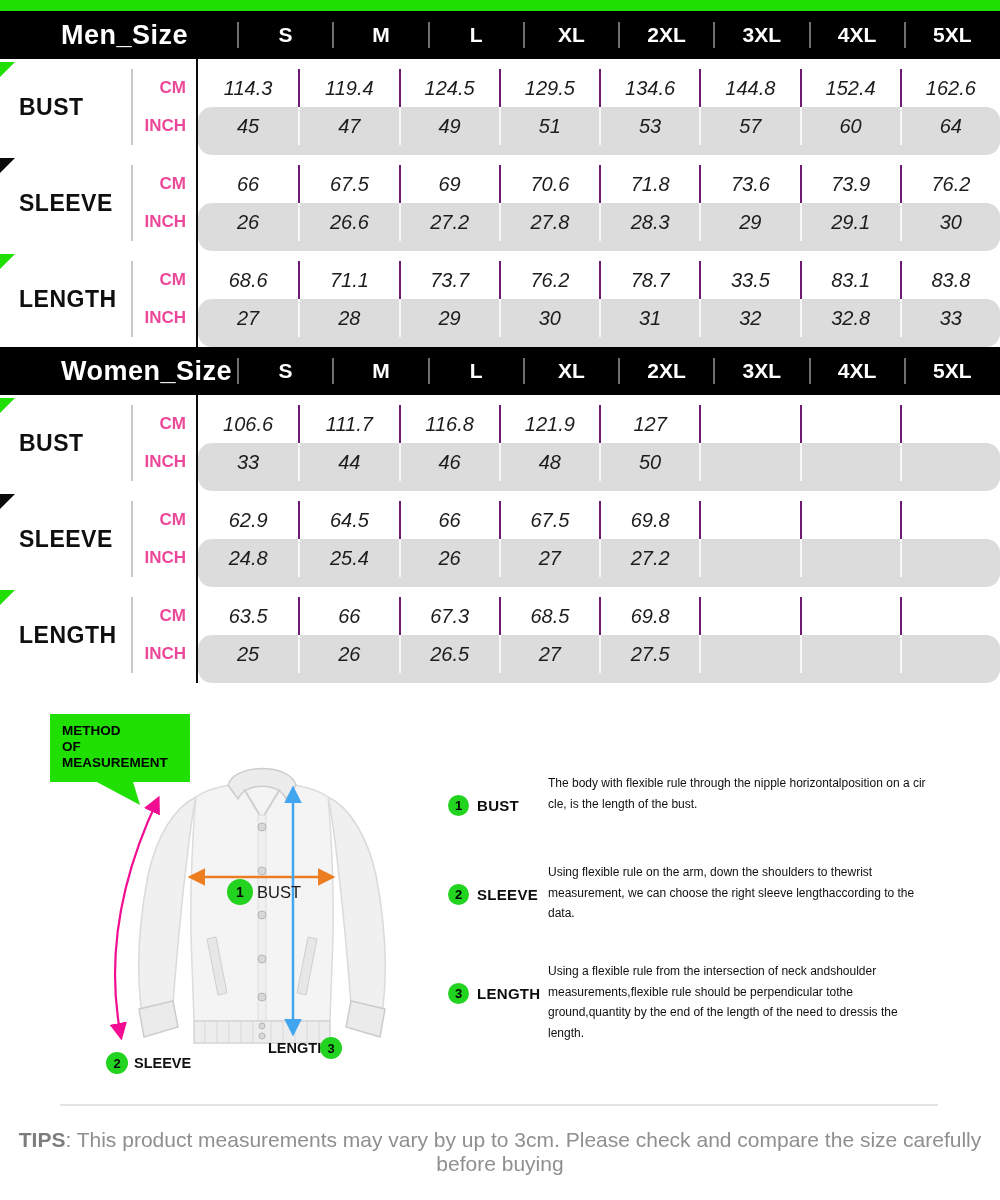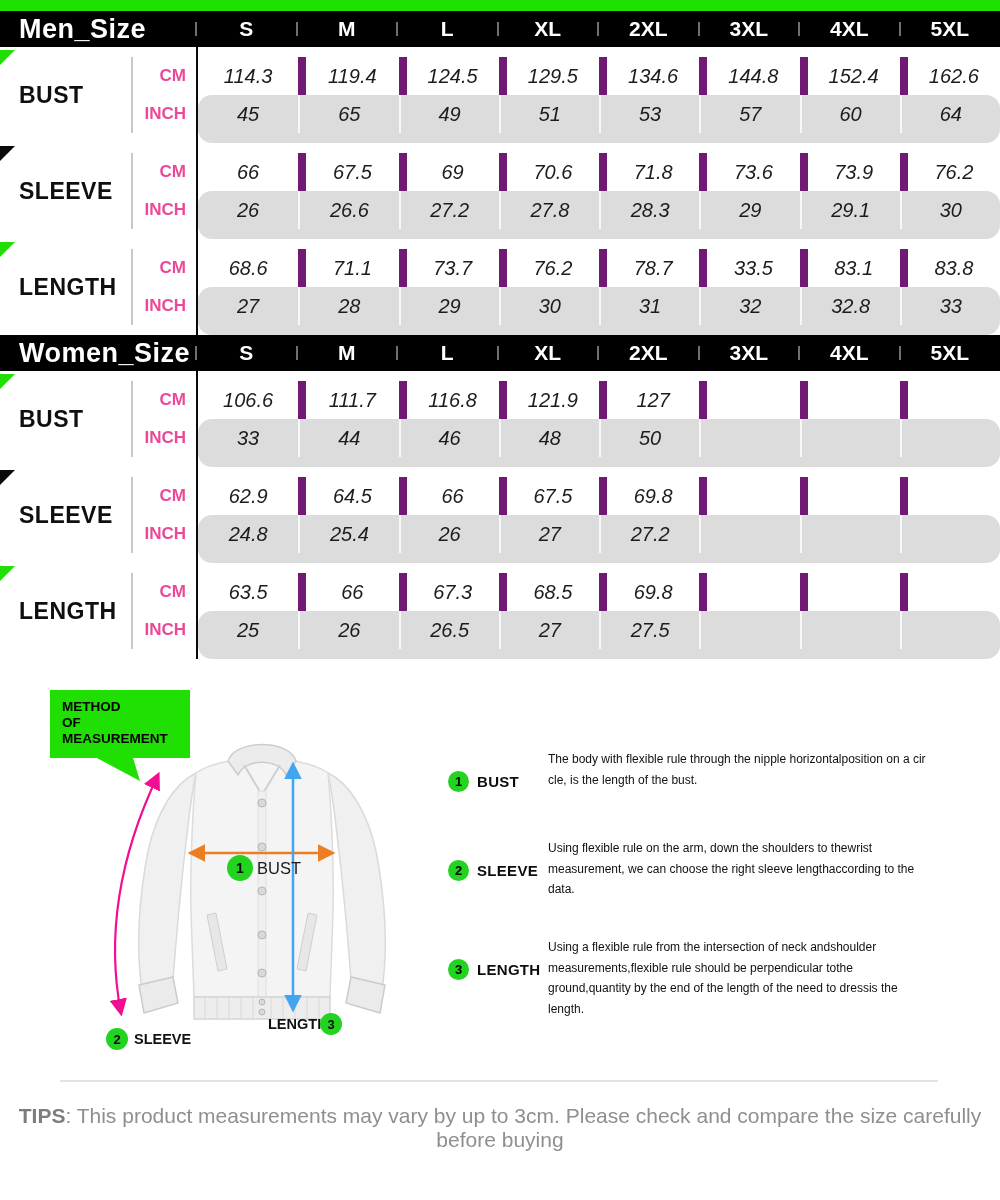--- a/index.html
+++ b/index.html
@@ -1,41 +1,41 @@
 <!DOCTYPE html>
 <html><head>
 <meta charset="utf-8">
 <style>
   html,body{margin:0;padding:0;}
   body{width:1000px;height:1200px;background:#ffffff;font-family:"Liberation Sans",sans-serif;position:relative;overflow:hidden;}
 
   .top-bar{height:11px;background:#1fe002;}
 
   
-  .tbl-header{display:grid;grid-template-columns:196px repeat(8,1fr);height:36px;background:#000;}
+  .tbl-header{display:grid;grid-template-columns:196px repeat(8,1fr);height:48px;background:#000;padding-left:42px;}
   .tbl-title{display:flex;align-items:center;padding-left:19px;color:#fff;font-weight:bold;font-size:27px;letter-spacing:.5px;}
   .hcell{position:relative;display:flex;align-items:center;justify-content:center;color:#fff;font-weight:bold;font-size:21px;}
   .hcell::before{content:"";position:absolute;left:-1px;top:11px;bottom:11px;width:2px;background:#6f6f6f;}
 
   .tbl-body{position:relative;}
   .tbl-body::before{content:"";position:absolute;left:196px;top:0;bottom:0;width:2px;background:#0a0a0a;z-index:4;}
 
   .group{position:relative;height:96px;}
   .tri{position:absolute;left:0;top:3px;width:0;height:0;border-top:15px solid #000;border-right:15px solid transparent;}
   .tri-green{border-top-color:#1fe002;}
   .tri-black{border-top-color:#0a0a0a;}
   .glabel{position:absolute;left:0;top:0;height:100%;display:flex;align-items:center;padding-left:19px;font-weight:bold;font-size:23px;color:#0f0f0f;letter-spacing:.5px;}
   .gunits{position:absolute;left:131px;top:10px;width:65px;height:76px;border-left:2px solid #c9c9c9;box-sizing:border-box;}
   .unit{height:38px;display:flex;align-items:center;justify-content:flex-end;padding-right:10px;font-weight:bold;font-size:17px;color:#ec4899;}
   .gvalues{position:absolute;left:198px;right:0;top:0;font-style:italic;}
   .vrow{display:grid;grid-template-columns:repeat(8,1fr);}
   .vrow-cm{margin-top:10px;height:38px;background:#fff;}
   .vrow-inch{height:48px;padding-bottom:10px;box-sizing:border-box;background:#dcdcdc;border-radius:14px;}
   .vcell{display:flex;align-items:center;justify-content:center;font-size:20px;color:#1c1c1c;}
-  .vrow-cm .vcell + .vcell{border-left:8px solid #701a75;}
+  .vrow-cm .vcell + .vcell{border-left:2px solid #701a75;}
   .vrow-inch .vcell + .vcell{border-left:2px solid #f8f8f8;}
 
   
   .method{position:relative;height:509px;background:#fff;}
   .bubble{position:absolute;left:50px;top:31px;width:140px;height:68px;background:#1fe002;color:#000;
           font-weight:bold;font-size:13.5px;line-height:16px;padding:9px 0 0 12px;white-space:pre-line;box-sizing:border-box;}
   .bubble-tail{position:absolute;left:95px;top:98px;width:45px;height:24px;background:#1fe002;
           clip-path:polygon(0 0,84% 0,100% 100%);}
   .jacket{position:absolute;left:95px;top:54px;width:320px;height:350px;}
   .jacket text{font-family:"Liberation Sans",sans-serif;}
@@ -83,21 +83,21 @@
           <div class="vcell">119.4</div>
           <div class="vcell">124.5</div>
           <div class="vcell">129.5</div>
           <div class="vcell">134.6</div>
           <div class="vcell">144.8</div>
           <div class="vcell">152.4</div>
           <div class="vcell">162.6</div>
         </div>
         <div class="vrow vrow-inch">
           <div class="vcell">45</div>
-          <div class="vcell">65</div>
+          <div class="vcell">47</div>
           <div class="vcell">49</div>
           <div class="vcell">51</div>
           <div class="vcell">53</div>
           <div class="vcell">57</div>
           <div class="vcell">60</div>
           <div class="vcell">64</div>
         </div>
       </div>
     </div>
 

